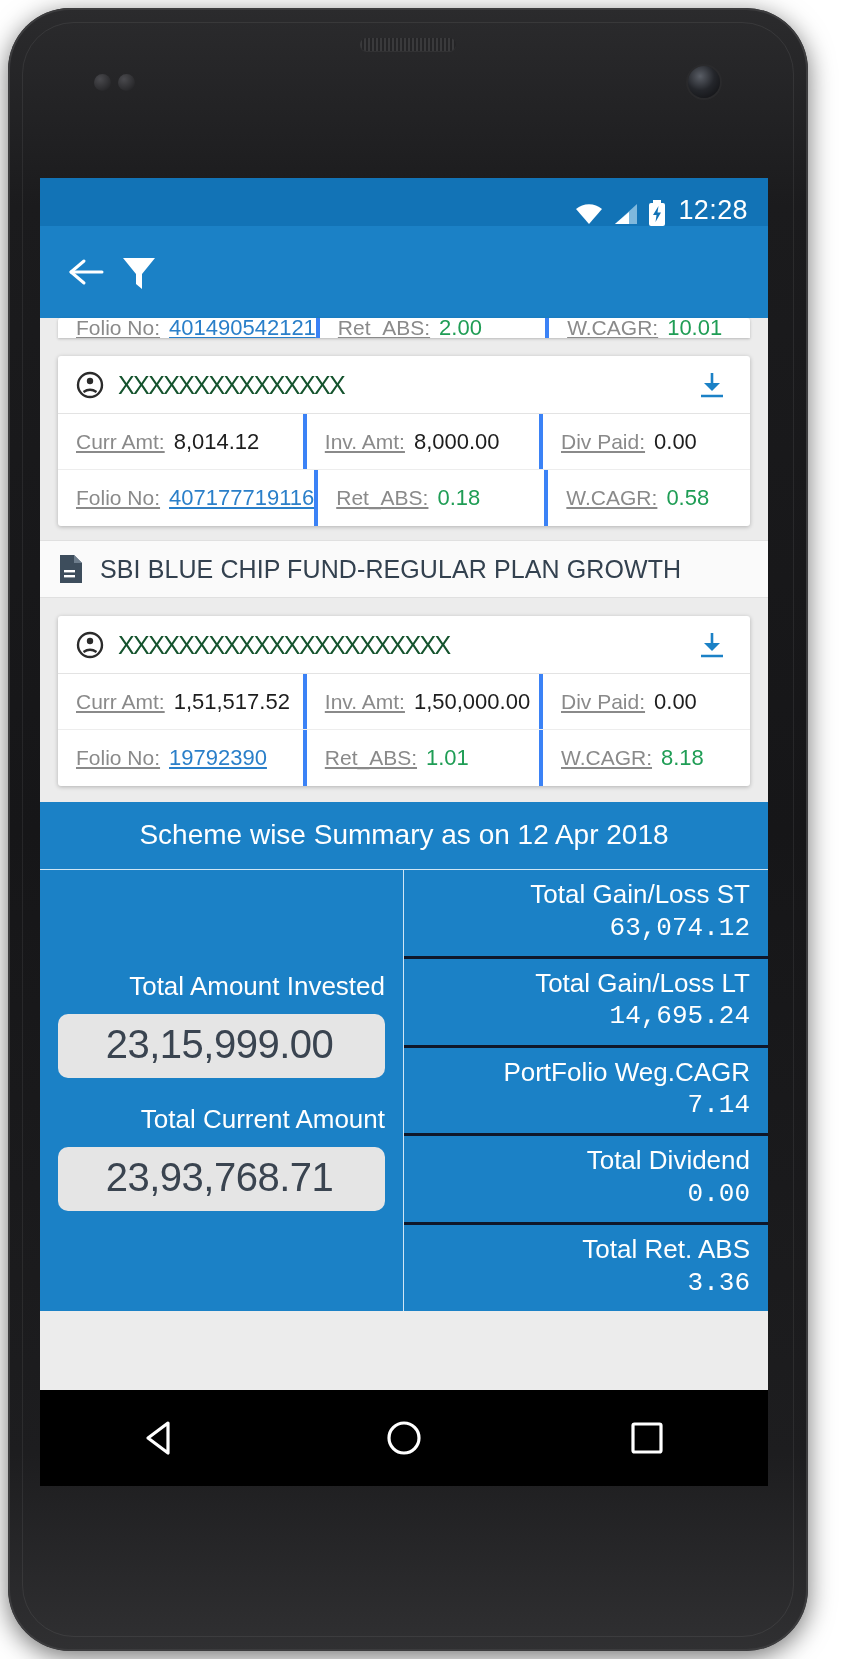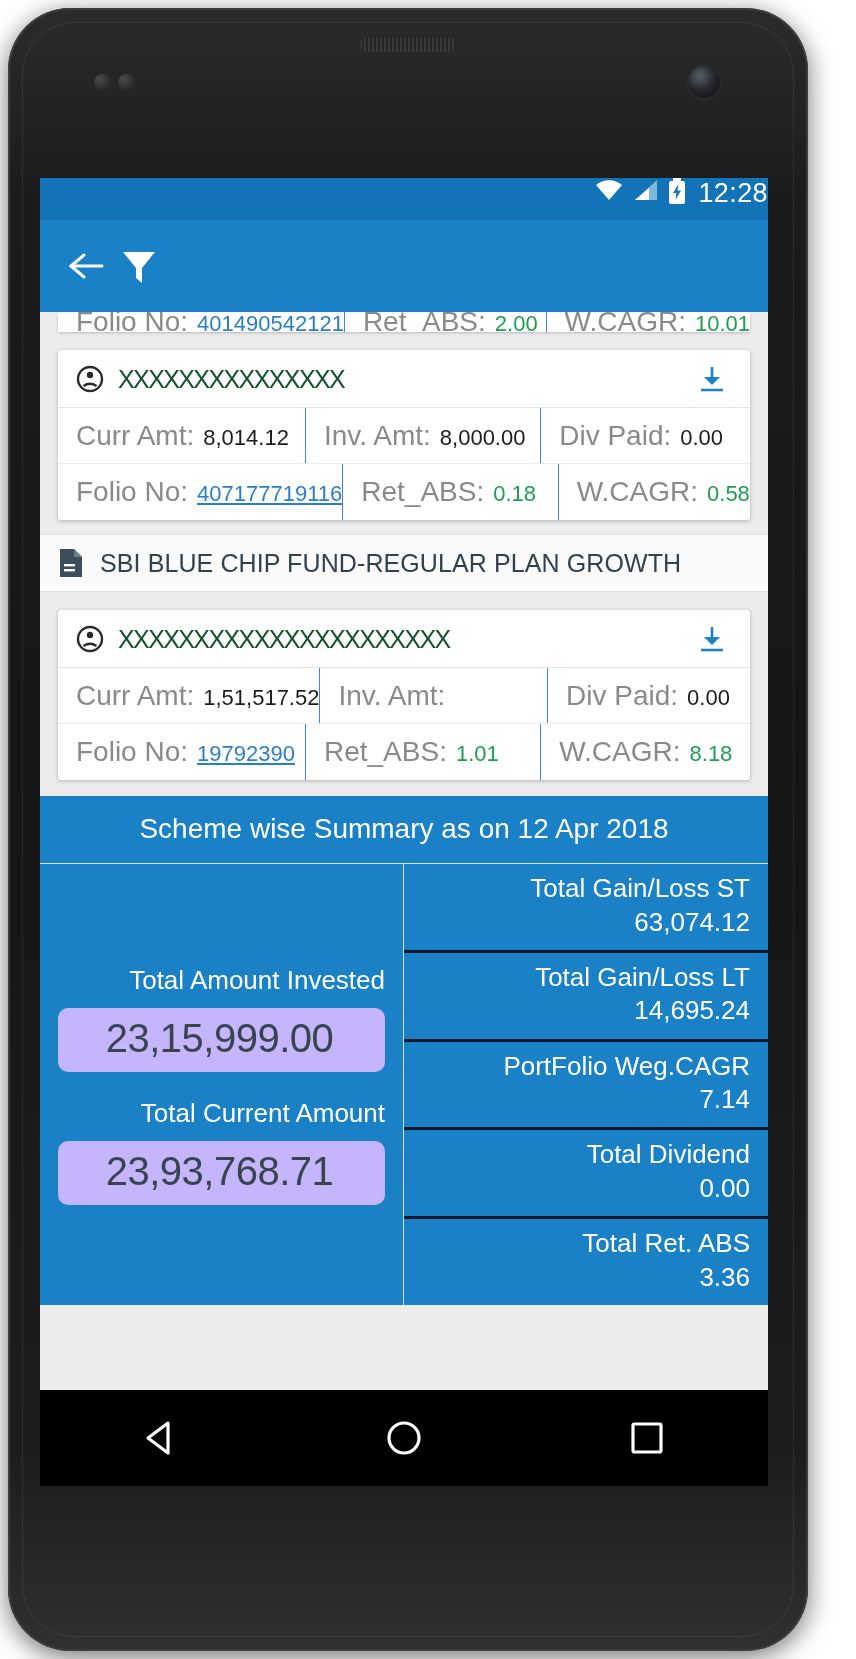--- a/index.html
+++ b/index.html
@@ -47,23 +47,23 @@
   #screen {
     position: absolute;
     left: 40px; top: 178px;
     width: 728px; height: 1212px;
     background: #ececec;
     overflow: hidden;
   }
 
   
   #status-bar {
-    height: 42px; background: #1273b6;
-    display: flex; align-items: flex-start; justify-content: flex-end;
-    padding-right: 0; gap: 9px;
+    height: 48px; background: #1273b6;
+    display: flex; align-items: flex-end; justify-content: flex-end;
+    padding-right: 20px; gap: 9px;
   }
   .sb-icon { display: flex; align-items: center; }
   #status-time {
     color: #ffffff; font-size: 27px; letter-spacing: .4px;
     font-family: "Liberation Sans", sans-serif;
     margin-left: 3px;
   }
 
   
   #app-bar {
@@ -109,28 +109,28 @@
 
   .row {
     display: flex; align-items: center;
     height: 56px;
     border-bottom: 1px solid #ededed;
   }
   .row:last-child { border-bottom: none; }
   .cell {
     flex: 1; display: flex; align-items: baseline; gap: 9px;
     padding-left: 18px; height: 100%;
-    border-left: 1px solid #3b82f6;
+    border-left: 4px solid #3b82f6;
   }
   .cell:first-child { border-left: none; }
   .cell.c1 { flex: 1.08; }
   .cell.c2 { flex: 1.02; }
   .cell.c3 { flex: .90; }
-  .cell-label { font-size: 28px; color: #8a8a8a; white-space: nowrap;
-    display:flex; align-items:center; height:100%; }
+  .cell-label { font-size: 21px; color: #8a8a8a; white-space: nowrap;
+    display:flex; align-items:center; height:100%;text-decoration:underline; }
   .cell-value { font-size: 22px; color: #1d1d1d; white-space: nowrap;
     display:flex; align-items:center; height:100%; }
   .cell-value.link { color: #2a7fc9; text-decoration: underline; }
   .cell-value.pos  { color: #1f9d55; }
 
   
   .scheme-header {
     display: flex; align-items: center;
     background: #fafafa;
     padding: 13px 18px;
@@ -151,41 +151,41 @@
 
   #summary-left {
     width: 50%;
     display: flex; flex-direction: column;
     align-items: flex-end; justify-content: center;
     border-right: 1px solid #cfe6f5;
     padding: 0 18px;
   }
   .sum-left-label { color: #ffffff; font-size: 26px; margin-bottom: 12px; text-align: right; width: 100%; }
   .sum-left-pill {
-    background: #c4b5fd; color: #3a4450;
+    background: #e5e5e5; color: #3a4450;
     border-radius: 10px;
     font-size: 40px; letter-spacing: -.5px;
     padding: 8px 24px 11px 20px;
     width: 100%; text-align: center;
     margin-bottom: 26px;
   }
   .sum-left-pill.last { margin-bottom: 0; }
 
   #summary-right { width: 50%; display: flex; flex-direction: column; }
   .sum-row {
     flex: 1;
     display: flex; flex-direction: column;
     justify-content: center; align-items: flex-end;
     padding: 6px 18px 8px 18px;
     border-bottom: 3px solid #0f172a;
     color: #ffffff;
   }
   .sum-row:last-child { border-bottom: none; }
   .sum-row-label { font-size: 26px; line-height: 1.25; white-space: nowrap; }
-  .sum-row-value { font-size: 26px; line-height: 1.35; }
+  .sum-row-value { font-size: 26px; line-height: 1.35; font-family: Liberation Mono, monospace; }
 
   
   #nav-bar {
     position: absolute; left: 40px; top: 1390px;
     width: 728px; height: 96px;
     background: #000000;
     display: flex; align-items: center; justify-content: space-around;
   }
   .nav-btn { width: 90px; height: 60px; display:flex; align-items:center; justify-content:center; cursor:pointer; }
 </style>
@@ -335,20 +335,21 @@
           </svg>
         </span>
       </div>
       <div class="row">
         <div class="cell c1">
           <span class="cell-label">Curr Amt:</span>
           <span class="cell-value">1,51,517.52</span>
         </div>
         <div class="cell c2">
           <span class="cell-label">Inv. Amt:</span>
+          <span class="cell-value">1,50,000.00</span>
         </div>
         <div class="cell c3">
           <span class="cell-label">Div Paid:</span>
           <span class="cell-value">0.00</span>
         </div>
       </div>
       <div class="row">
         <div class="cell c1">
           <span class="cell-label">Folio No:</span>
           <span class="cell-value link">19792390</span>

